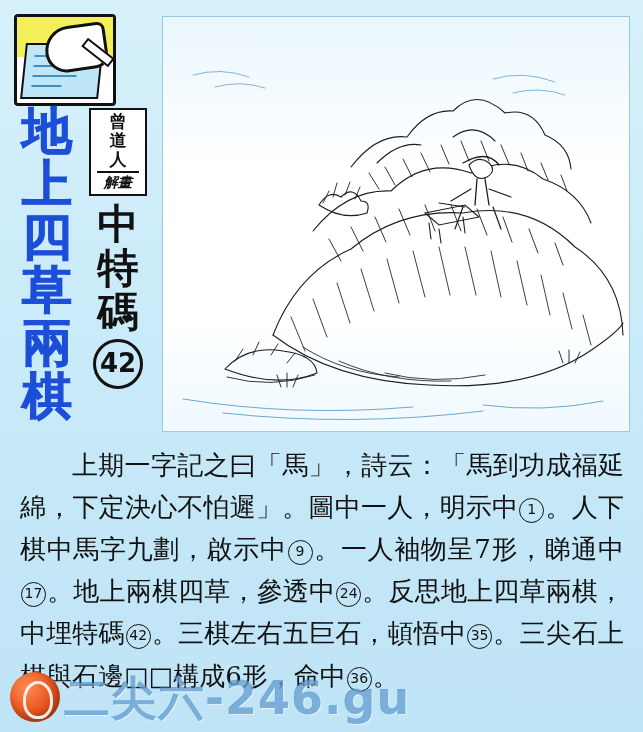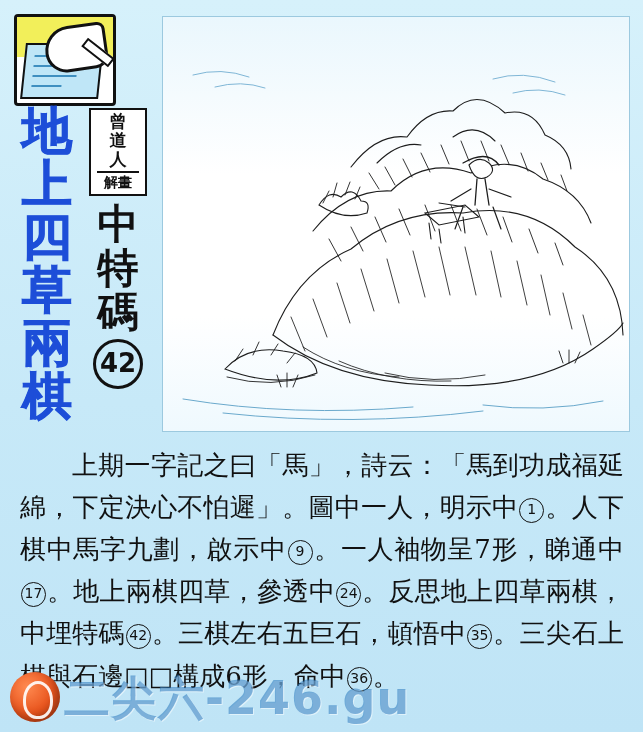--- a/index.html
+++ b/index.html
@@ -250,21 +250,21 @@
     <span>兩</span>
     <span>棋</span>
   </div>
 
   <div class="col2">
     <div class="stamp">
       <span>曾</span>
       <span>道</span>
       <span>人</span>
       <div class="rule"></div>
-      <span style="font-size:14px;">解畫</span>
+      <span style="font-size:14px;font-style:italic;">解畫</span>
     </div>
     <div class="col2-chars">
       <span>中</span>
       <span>特</span>
       <span>碼</span>
     </div>
     <div class="circle-num">42</div>
   </div>
 
   <div class="illo">

